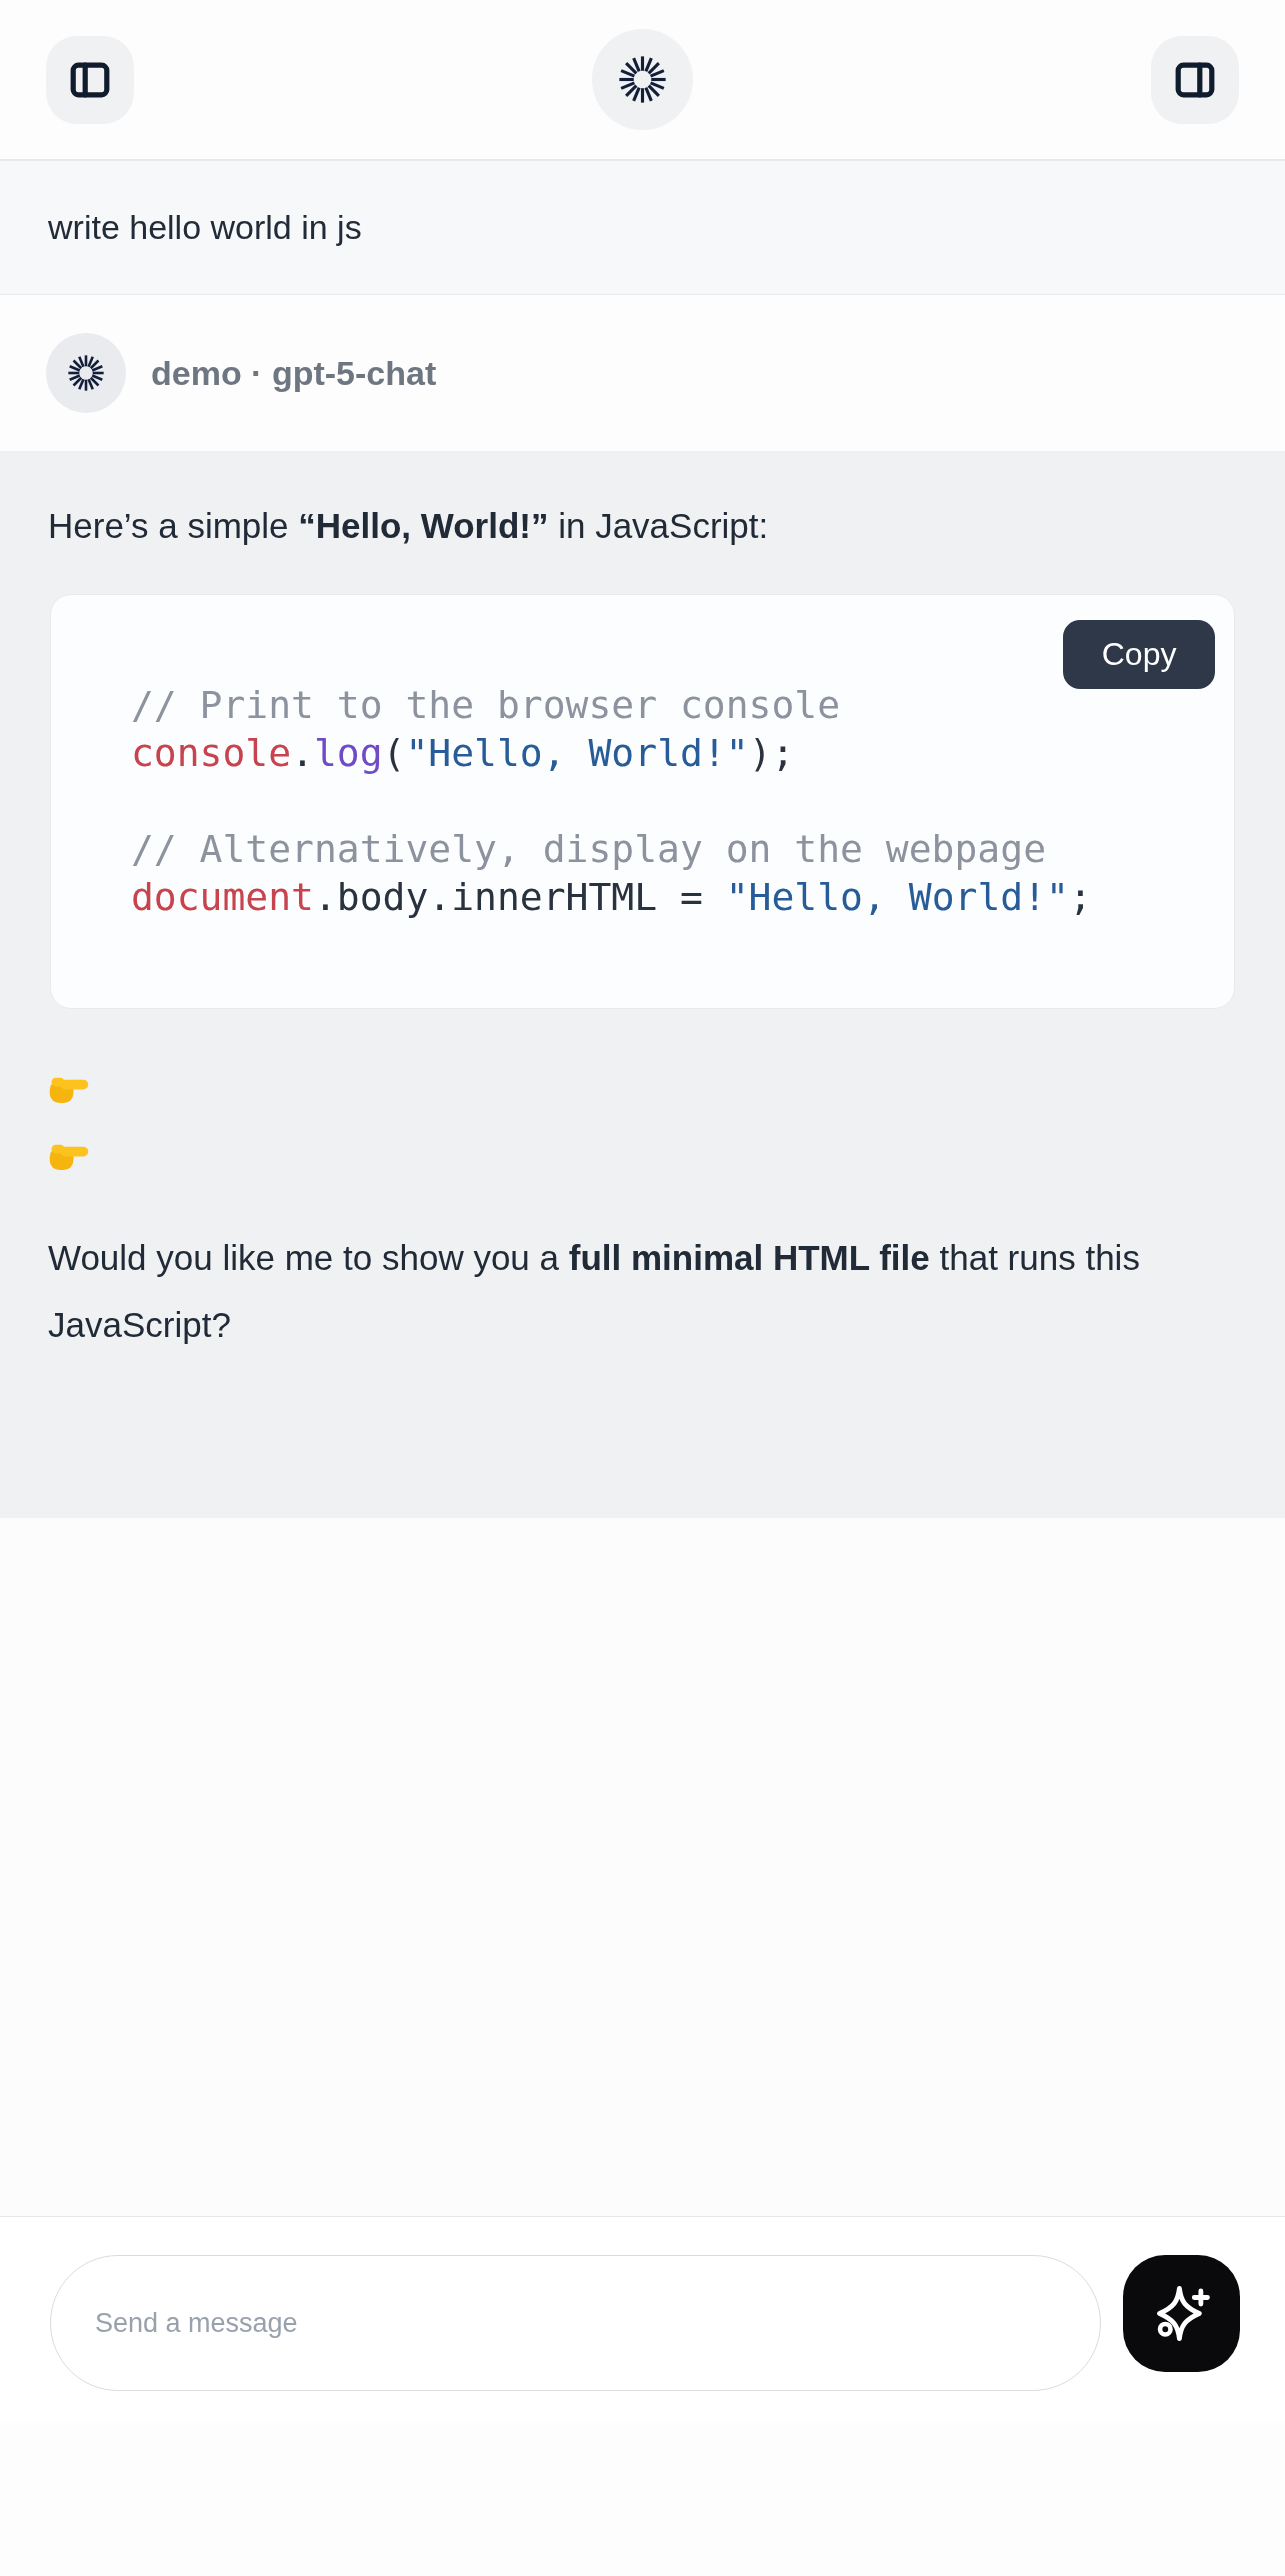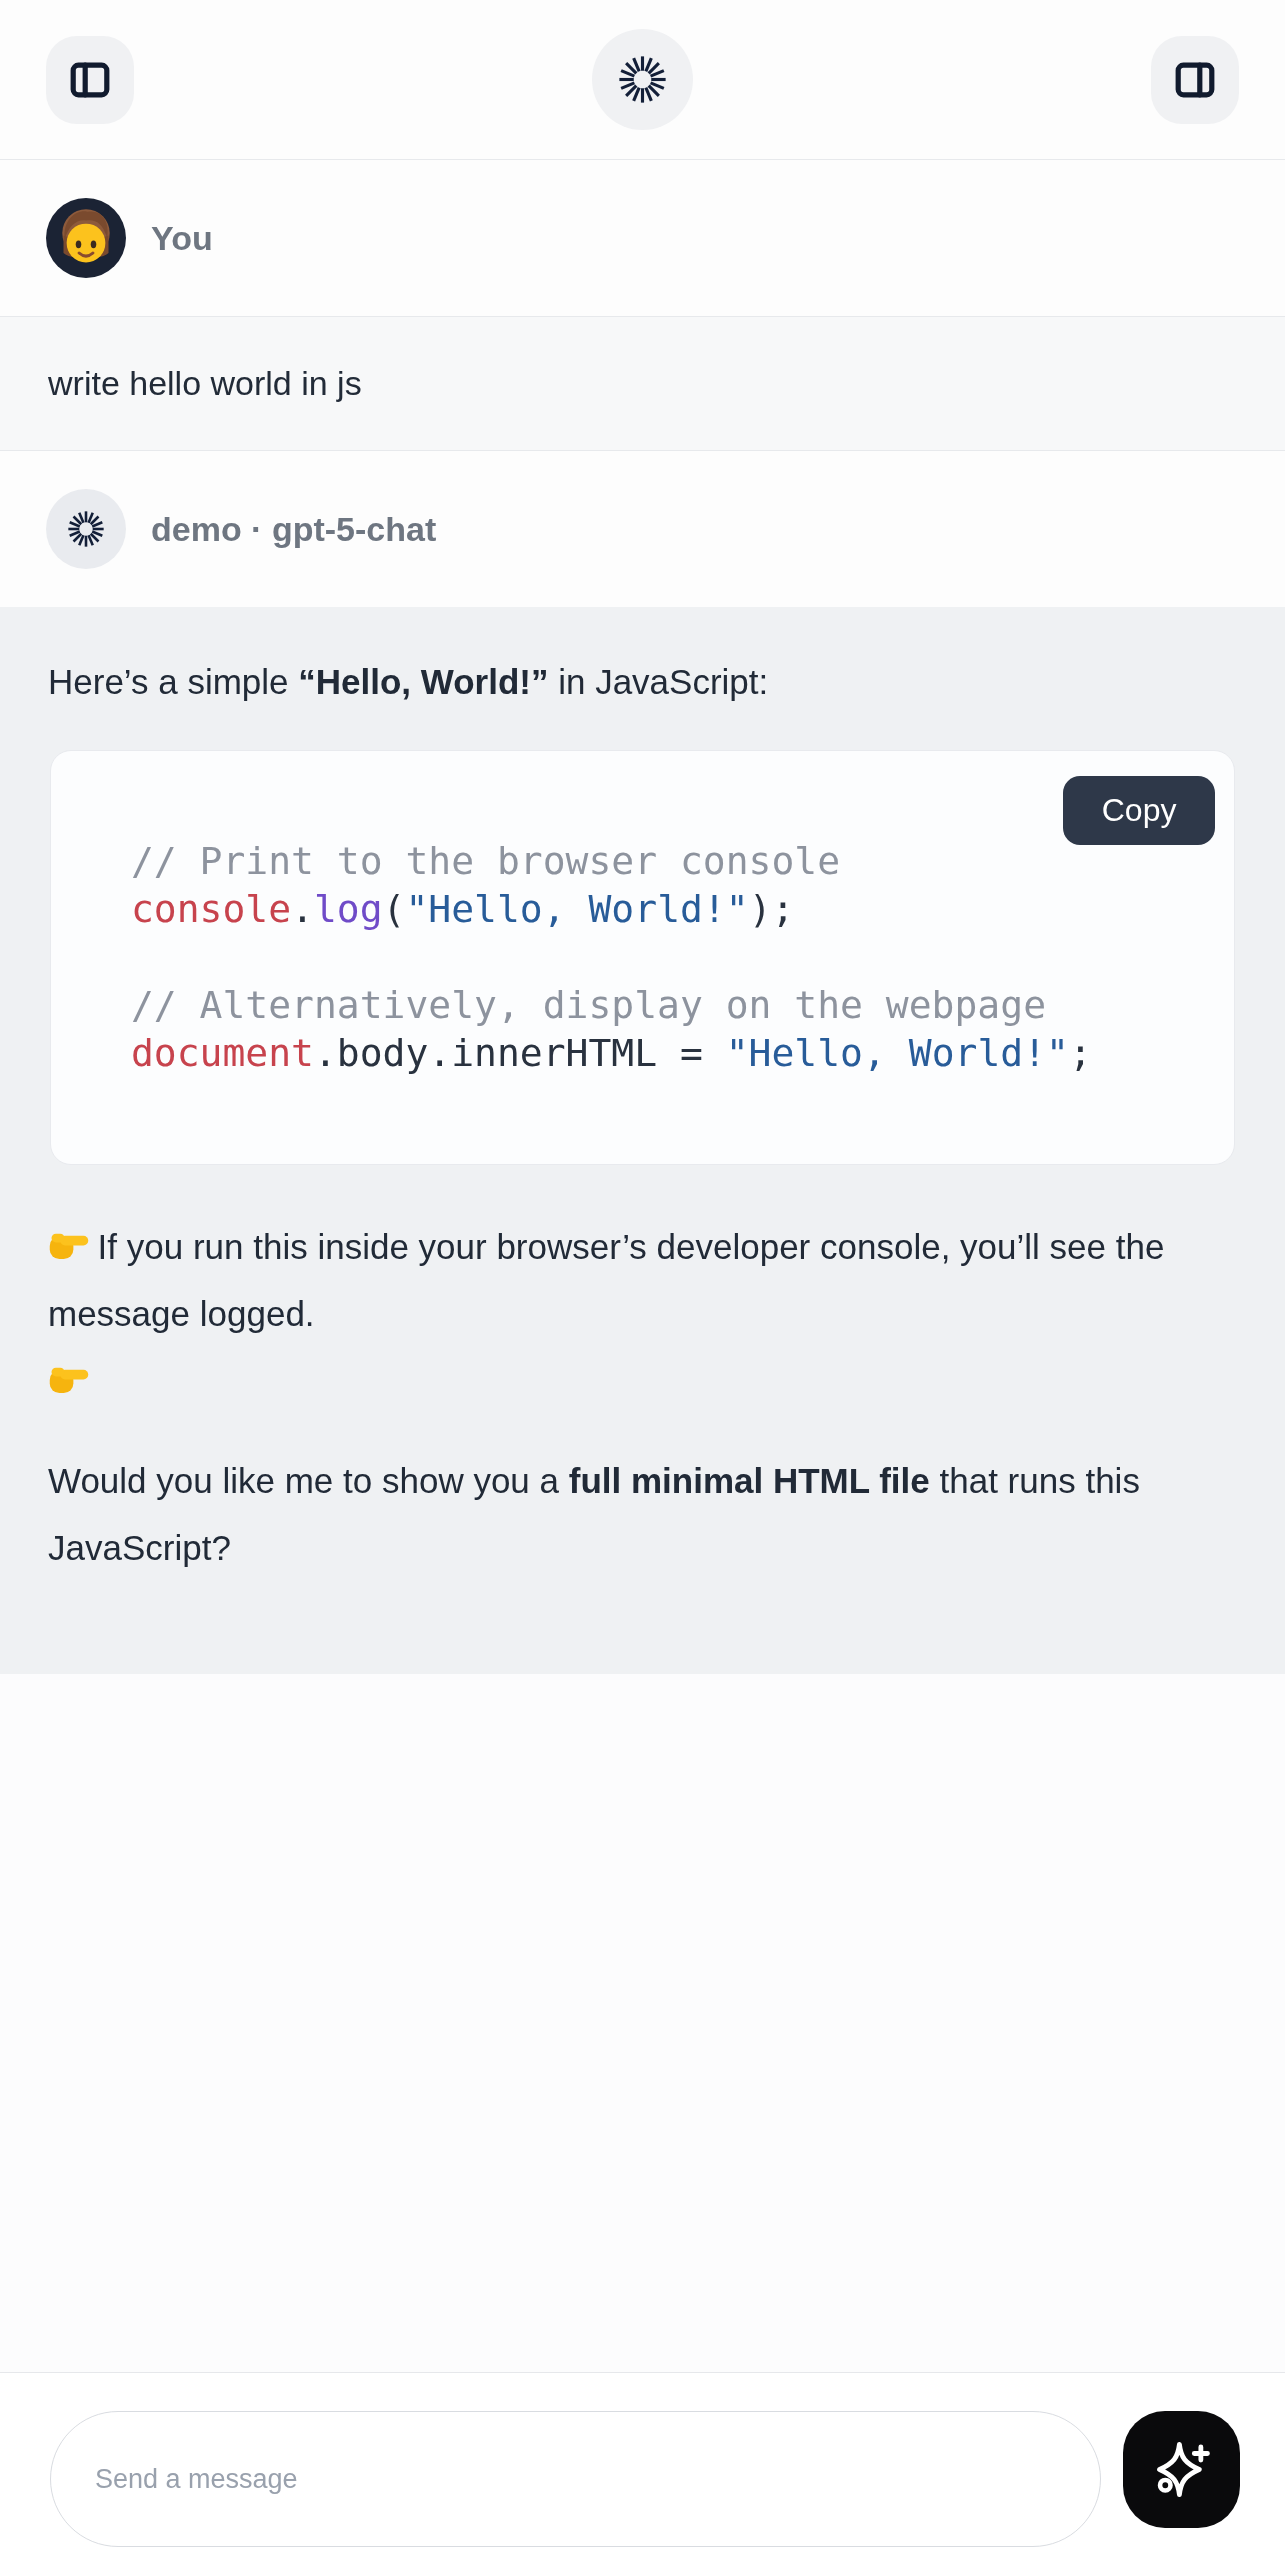--- a/index.html
+++ b/index.html
@@ -157,35 +157,20 @@
       </svg>
     </button>
     <button class="icon-btn">
       <svg class="panel-icon" viewBox="0 0 24 24">
         <rect x="3.6" y="4.6" width="16.8" height="14.8" rx="2.6"></rect>
         <line x1="14.4" y1="4.6" x2="14.4" y2="19.4"></line>
       </svg>
     </button>
   </div>
 
-  <div class="sender-row">
-    <div class="avatar user">
-      <svg width="80" height="80" viewBox="0 0 64 64">
-        <circle cx="32" cy="28" r="19" fill="#8d5a3b"></circle>
-        <path d="M14 30 L14 44 Q20 49 26 46 L26 34 Z" fill="#7a4a2e"></path>
-        <path d="M50 30 L50 44 Q44 49 38 46 L38 34 Z" fill="#7a4a2e"></path>
-        <circle cx="32" cy="36" r="15.5" fill="#fcc21d"></circle>
-        <path d="M15 33 C13 17 25 9 33 11 C45 9 51 19 49 32 C45 20 40 17 32 18 C24 17 18 23 15 33 Z" fill="#7a4a2e"></path>
-        <ellipse cx="26" cy="37" rx="2.2" ry="3.1" fill="#3b2b20"></ellipse>
-        <ellipse cx="38" cy="37" rx="2.2" ry="3.1" fill="#3b2b20"></ellipse>
-        <path d="M26.5 44 Q32 49 37.5 44" stroke="#8a4b2f" stroke-width="2.4" fill="none" stroke-linecap="round"></path>
-      </svg>
-    </div>
-    <div class="sender-name">You</div>
-  </div>
 
   <div class="user-band">
     <span>write hello world in js</span>
   </div>
 
   <div class="sender-row">
     <div class="avatar assistant">
       <svg class="burst small" viewBox="0 0 44 44">
         <g>
           <line x1="22" y1="3.5" x2="22" y2="15" transform="rotate(0 22 22)"></line>
@@ -220,21 +205,21 @@
       <button class="copy-btn">Copy</button>
       <pre class="code-pre" id="code-pre"><div class="code-line"><span class="tok-comment">// Print to the browser console</span></div><div class="code-line"><span class="tok-red">console</span><span class="tok-plain">.</span><span class="tok-purple">log</span><span class="tok-plain">(</span><span class="tok-string">"Hello, World!"</span><span class="tok-plain">);</span></div><div class="code-line">&nbsp;</div><div class="code-line"><span class="tok-comment">// Alternatively, display on the webpage</span></div><div class="code-line"><span class="tok-red">document</span><span class="tok-plain">.body.innerHTML = </span><span class="tok-string">"Hello, World!"</span><span class="tok-plain">;</span></div></pre>
     </div>
 
     <div class="tips">
       <span class="tip-line">
         <svg class="finger-icon" viewBox="0 0 48 48">
           <rect x="2" y="14" width="27" height="26" rx="11" fill="#f6b40e"></rect>
           <rect x="14" y="13.5" width="32" height="11" rx="5.5" fill="#fcc21d"></rect>
           <rect x="4" y="11" width="15" height="10" rx="5" fill="#fcc21d"></rect>
-        </svg><span>If you run this inside your browser’s developer console, you’ll see the message logged.</span>
+        </svg>
       </span>
       <span class="tip-line">
         <svg class="finger-icon" viewBox="0 0 48 48">
           <rect x="2" y="14" width="27" height="26" rx="11" fill="#f6b40e"></rect>
           <rect x="14" y="13.5" width="32" height="11" rx="5.5" fill="#fcc21d"></rect>
           <rect x="4" y="11" width="15" height="10" rx="5" fill="#fcc21d"></rect>
         </svg>
       </span>
     </div>
 

